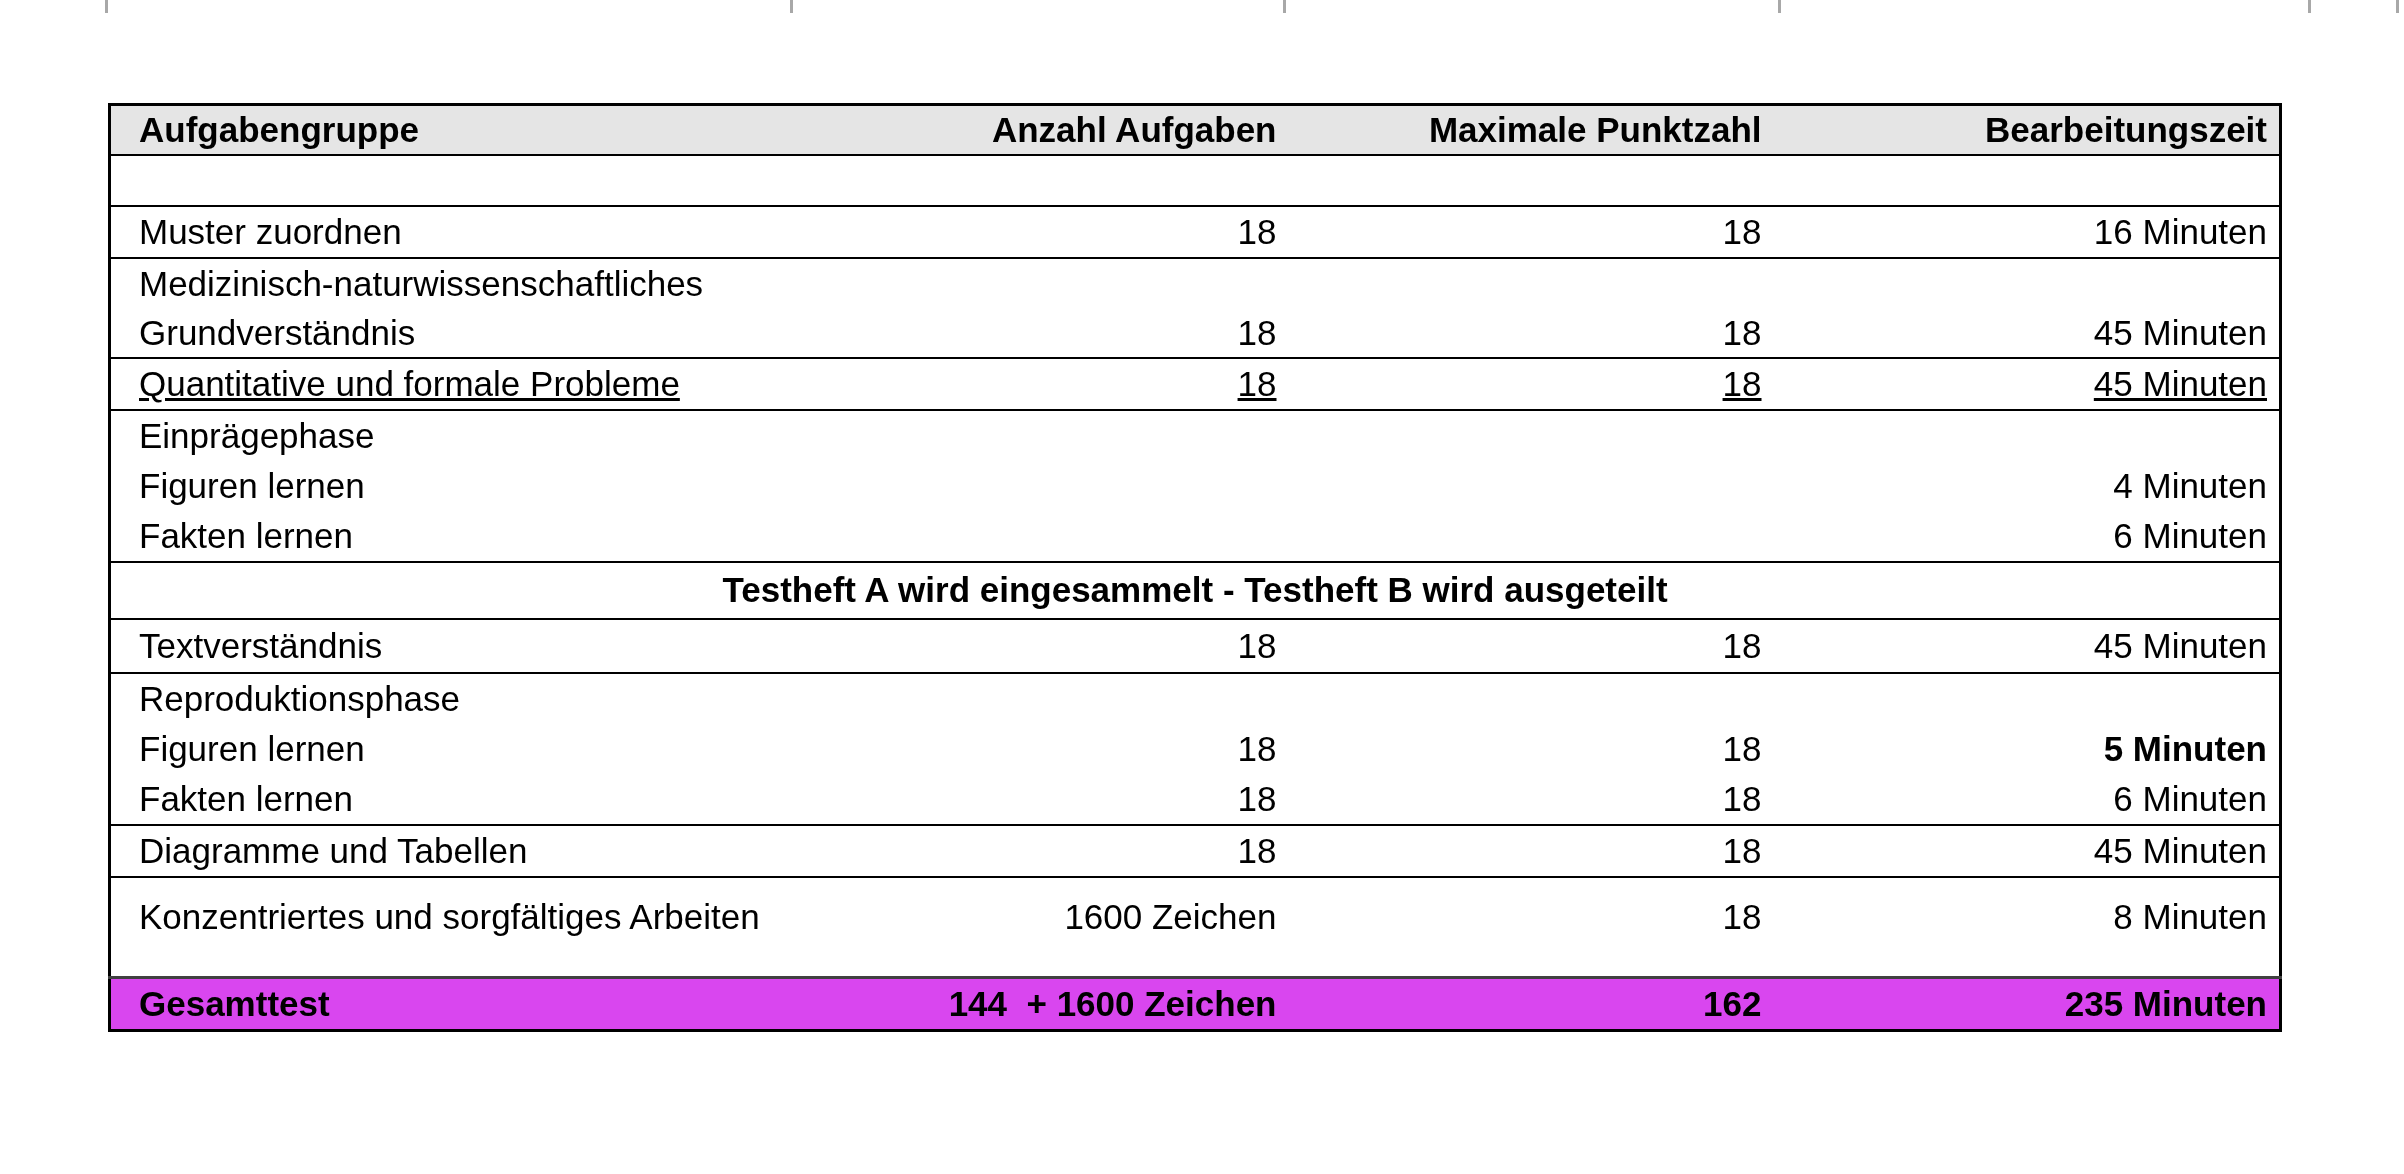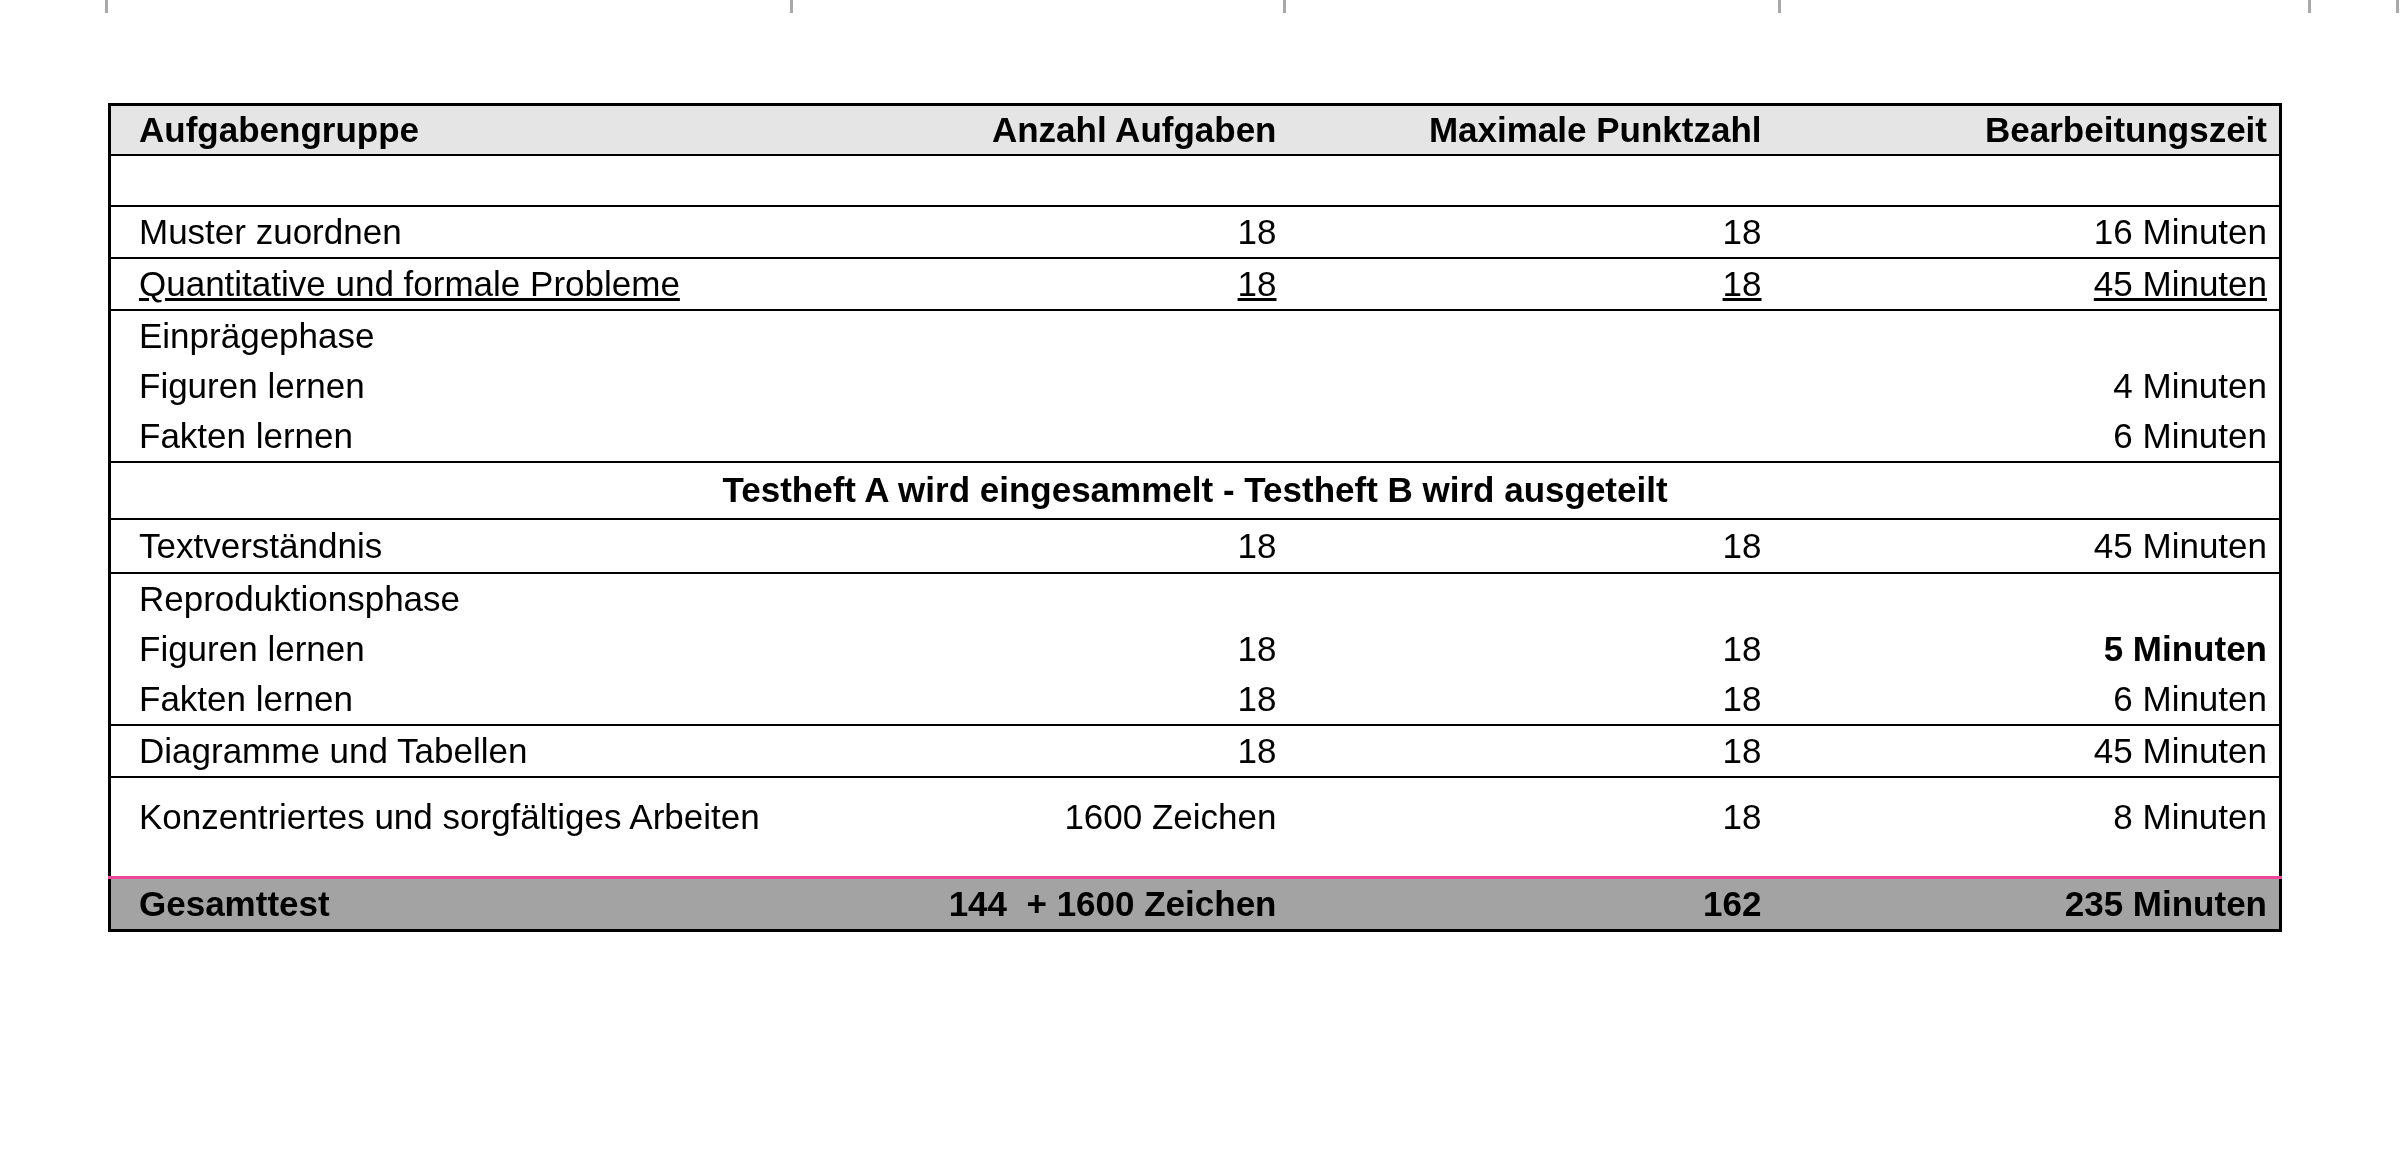--- a/index.html
+++ b/index.html
@@ -40,23 +40,23 @@
   thead tr { height: 50px; }
   thead th { background: #e5e5e5; font-weight: bold; }
   .al { text-align: left;  padding-left: 28px; }
   .ar { text-align: right; padding-right: 12px; }
   .line { white-space: pre; line-height: 50px; }
   tr.row-merged td {
     text-align: center;
     font-weight: bold;
   }
   tr.row-footer td {
-    background: #a3a3a3;
+    background: #d946ef;
     font-weight: bold;
-    border-top: 3px solid #ec4899;
+    border-top: 3px solid #404040;
   }
   td.vtop { vertical-align: top; padding-top: 14px; margin-top: 45px; }
 </style>
 </head>
 <body>
 
 <div class="page">
   <table class="test">
     <colgroup>
       <col style="width:690px">
@@ -83,20 +83,38 @@
           <td class="ar">
             <div class="line">18</div>
           </td>
           <td class="ar">
             <div class="line">18</div>
           </td>
           <td class="ar">
             <div class="line">16 Minuten</div>
           </td>
         </tr>
+        <tr class="row-body" style="height: 99px;">
+          <td class="al">
+            <div class="line" style="line-height: 49px;">Medizinisch-naturwissenschaftliches</div>
+            <div class="line" style="line-height: 49px;">Grundverständnis</div>
+          </td>
+          <td class="ar">
+            <div class="line" style="line-height: 49px;">&nbsp;</div>
+            <div class="line" style="line-height: 49px;">18</div>
+          </td>
+          <td class="ar">
+            <div class="line" style="line-height: 49px;">&nbsp;</div>
+            <div class="line" style="line-height: 49px;">18</div>
+          </td>
+          <td class="ar">
+            <div class="line" style="line-height: 49px;">&nbsp;</div>
+            <div class="line" style="line-height: 49px;">45 Minuten</div>
+          </td>
+        </tr>
         <tr class="row-body" style="height: 50px; text-decoration: underline;">
           <td class="al">
             <div class="line">Quantitative und formale Probleme</div>
           </td>
           <td class="ar">
             <div class="line">18</div>
           </td>
           <td class="ar">
             <div class="line">18</div>
           </td>

